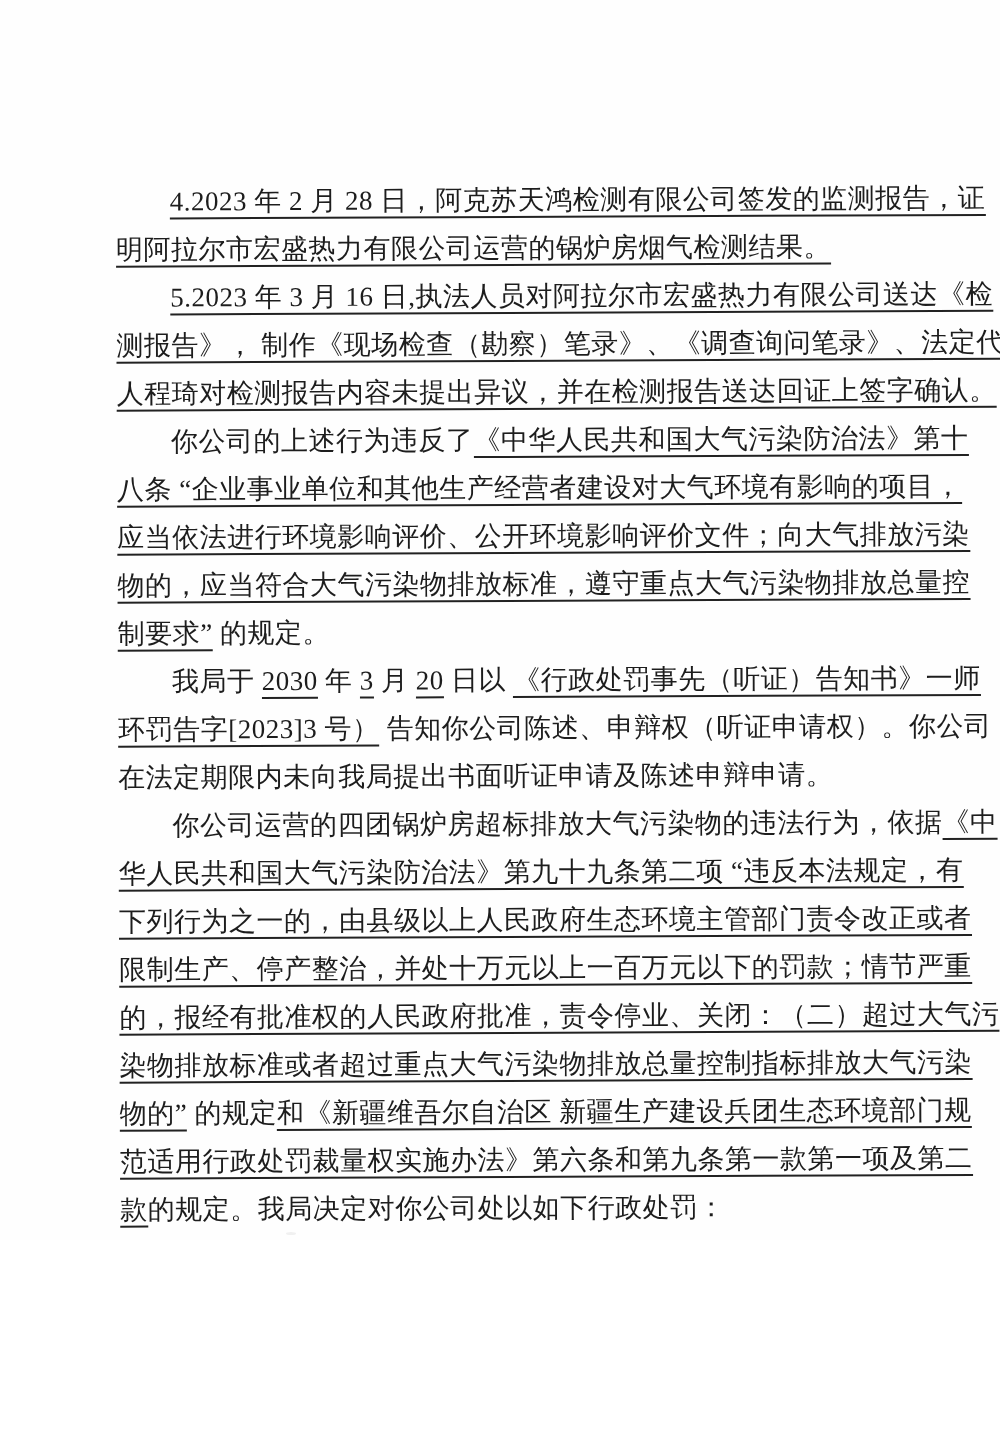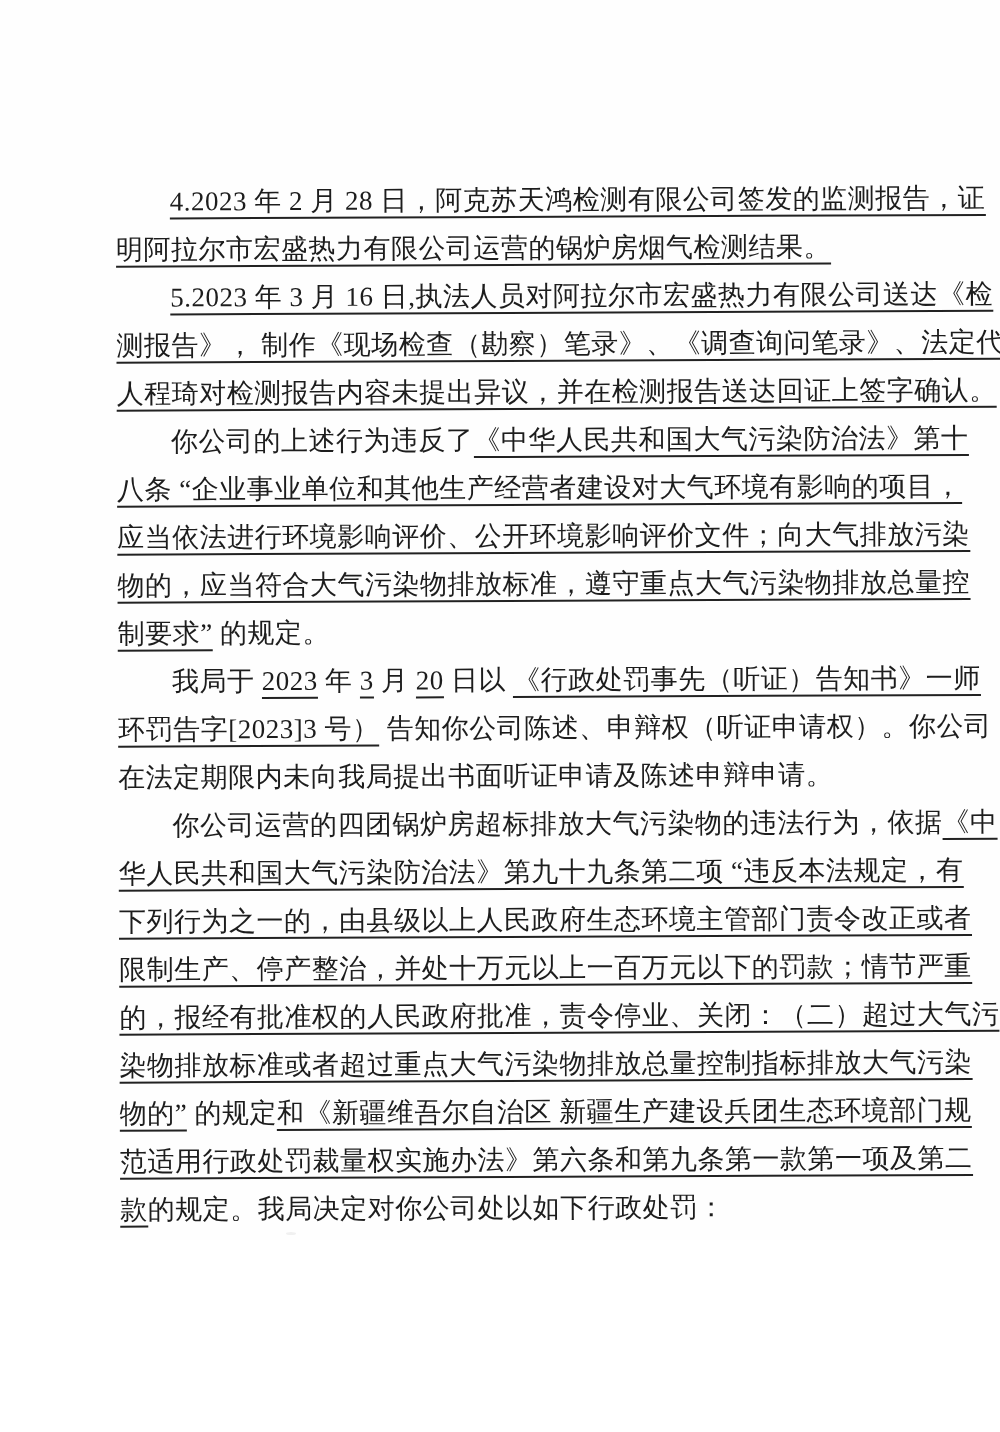--- a/index.html
+++ b/index.html
@@ -58,21 +58,21 @@
       <div class="text-line indent"><span class="seg u">4.2023 年 2 月 28 日，阿克苏天鸿检测有限公司签发的监测报告，证</span></div>
       <div class="text-line"><span class="seg u">明阿拉尔市宏盛热力有限公司运营的锅炉房烟气检测结果。</span></div>
       <div class="text-line indent"><span class="seg u">5.2023 年 3 月 16 日,执法人员对阿拉尔市宏盛热力有限公司送达《检</span></div>
       <div class="text-line"><span class="seg u">测报告》， 制作《现场检查（勘察）笔录》、《调查询问笔录》、法定代表</span></div>
       <div class="text-line"><span class="seg u">人程琦对检测报告内容未提出异议，并在检测报告送达回证上签字确认。</span></div>
       <div class="text-line indent"><span class="seg">你公司的上述行为违反了</span><span class="seg u">《中华人民共和国大气污染防治法》第十</span></div>
       <div class="text-line"><span class="seg u">八条 “企业事业单位和其他生产经营者建设对大气环境有影响的项目，</span></div>
       <div class="text-line"><span class="seg u">应当依法进行环境影响评价、公开环境影响评价文件；向大气排放污染</span></div>
       <div class="text-line"><span class="seg u">物的，应当符合大气污染物排放标准，遵守重点大气污染物排放总量控</span></div>
       <div class="text-line"><span class="seg u">制要求”</span><span class="seg"> 的规定。</span></div>
-      <div class="text-line indent"><span class="seg">我局于 </span><span class="seg u">2023</span><span class="seg"> 年 </span><span class="seg u">3</span><span class="seg"> 月 </span><span class="seg u">20</span><span class="seg"> 日以 </span><span class="seg u">《行政处罚事先（听证）告知书》一师</span></div>
+      <div class="text-line indent"><span class="seg">我局于 </span><span class="seg u">2030</span><span class="seg"> 年 </span><span class="seg u">3</span><span class="seg"> 月 </span><span class="seg u">20</span><span class="seg"> 日以 </span><span class="seg u">《行政处罚事先（听证）告知书》一师</span></div>
       <div class="text-line"><span class="seg u">环罚告字[2023]3 号）</span><span class="seg"> 告知你公司陈述、申辩权（听证申请权）。你公司</span></div>
       <div class="text-line"><span class="seg">在法定期限内未向我局提出书面听证申请及陈述申辩申请。</span></div>
       <div class="text-line indent"><span class="seg">你公司运营的四团锅炉房超标排放大气污染物的违法行为，依据</span><span class="seg u">《中</span></div>
       <div class="text-line"><span class="seg u">华人民共和国大气污染防治法》第九十九条第二项 “违反本法规定，有</span></div>
       <div class="text-line"><span class="seg u">下列行为之一的，由县级以上人民政府生态环境主管部门责令改正或者</span></div>
       <div class="text-line"><span class="seg u">限制生产、停产整治，并处十万元以上一百万元以下的罚款；情节严重</span></div>
       <div class="text-line"><span class="seg u">的，报经有批准权的人民政府批准，责令停业、关闭：（二）超过大气污</span></div>
       <div class="text-line"><span class="seg u">染物排放标准或者超过重点大气污染物排放总量控制指标排放大气污染</span></div>
       <div class="text-line"><span class="seg u">物的”</span><span class="seg"> 的规定</span><span class="seg u">和《新疆维吾尔自治区 新疆生产建设兵团生态环境部门规</span></div>
       <div class="text-line"><span class="seg u">范适用行政处罚裁量权实施办法》第六条和第九条第一款第一项及第二</span></div>

